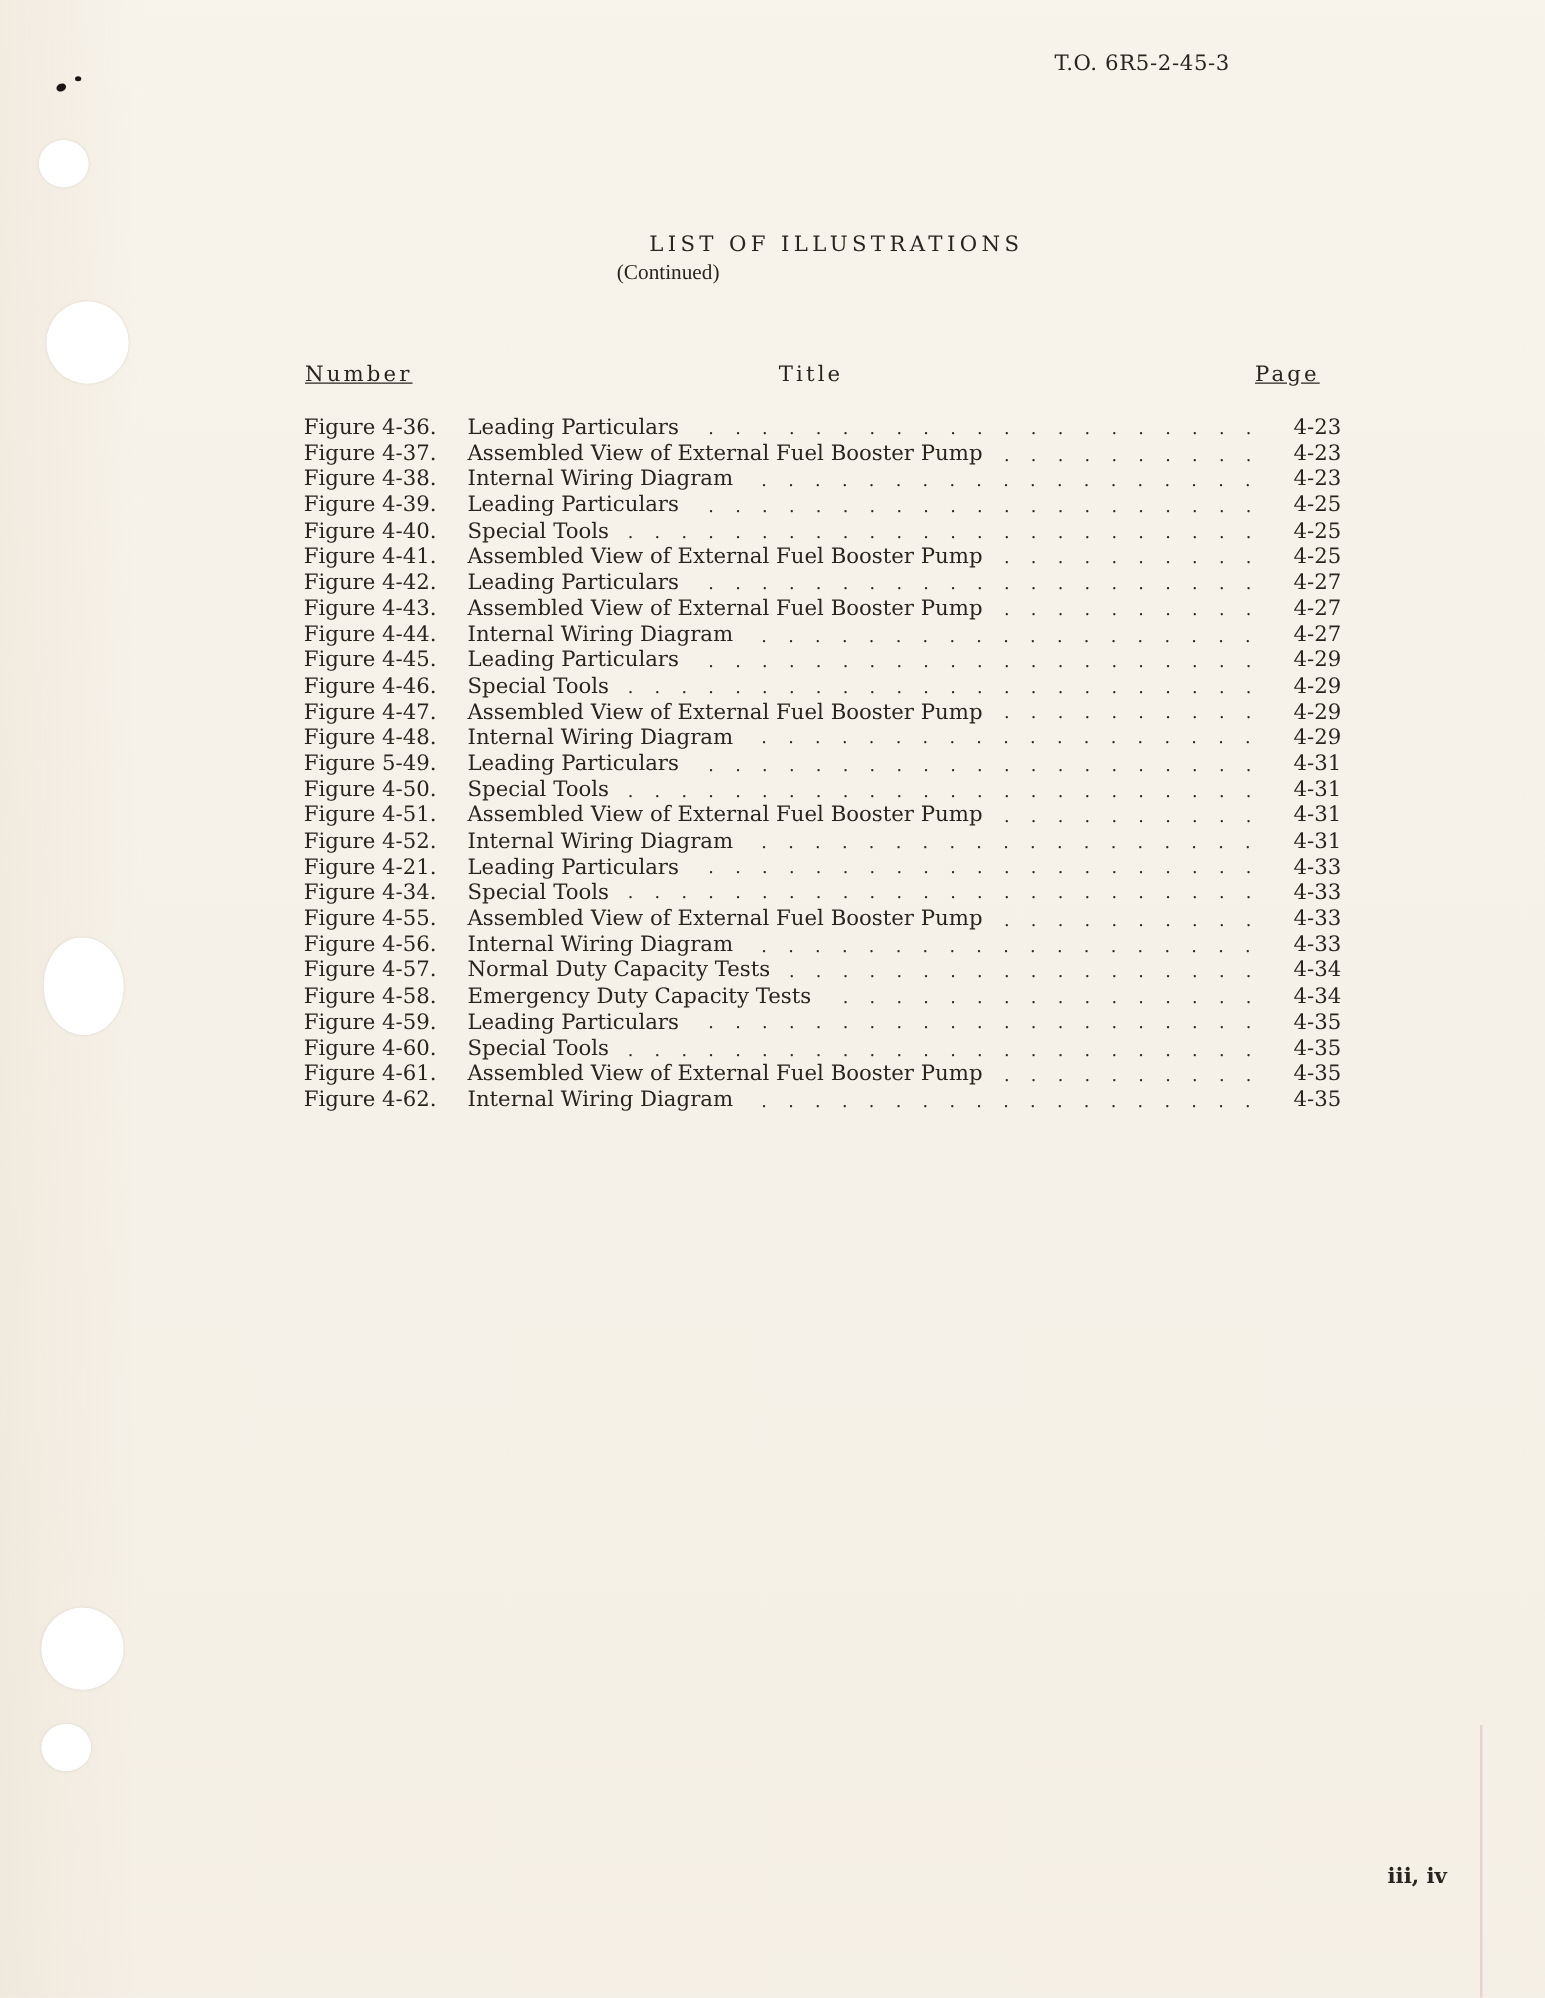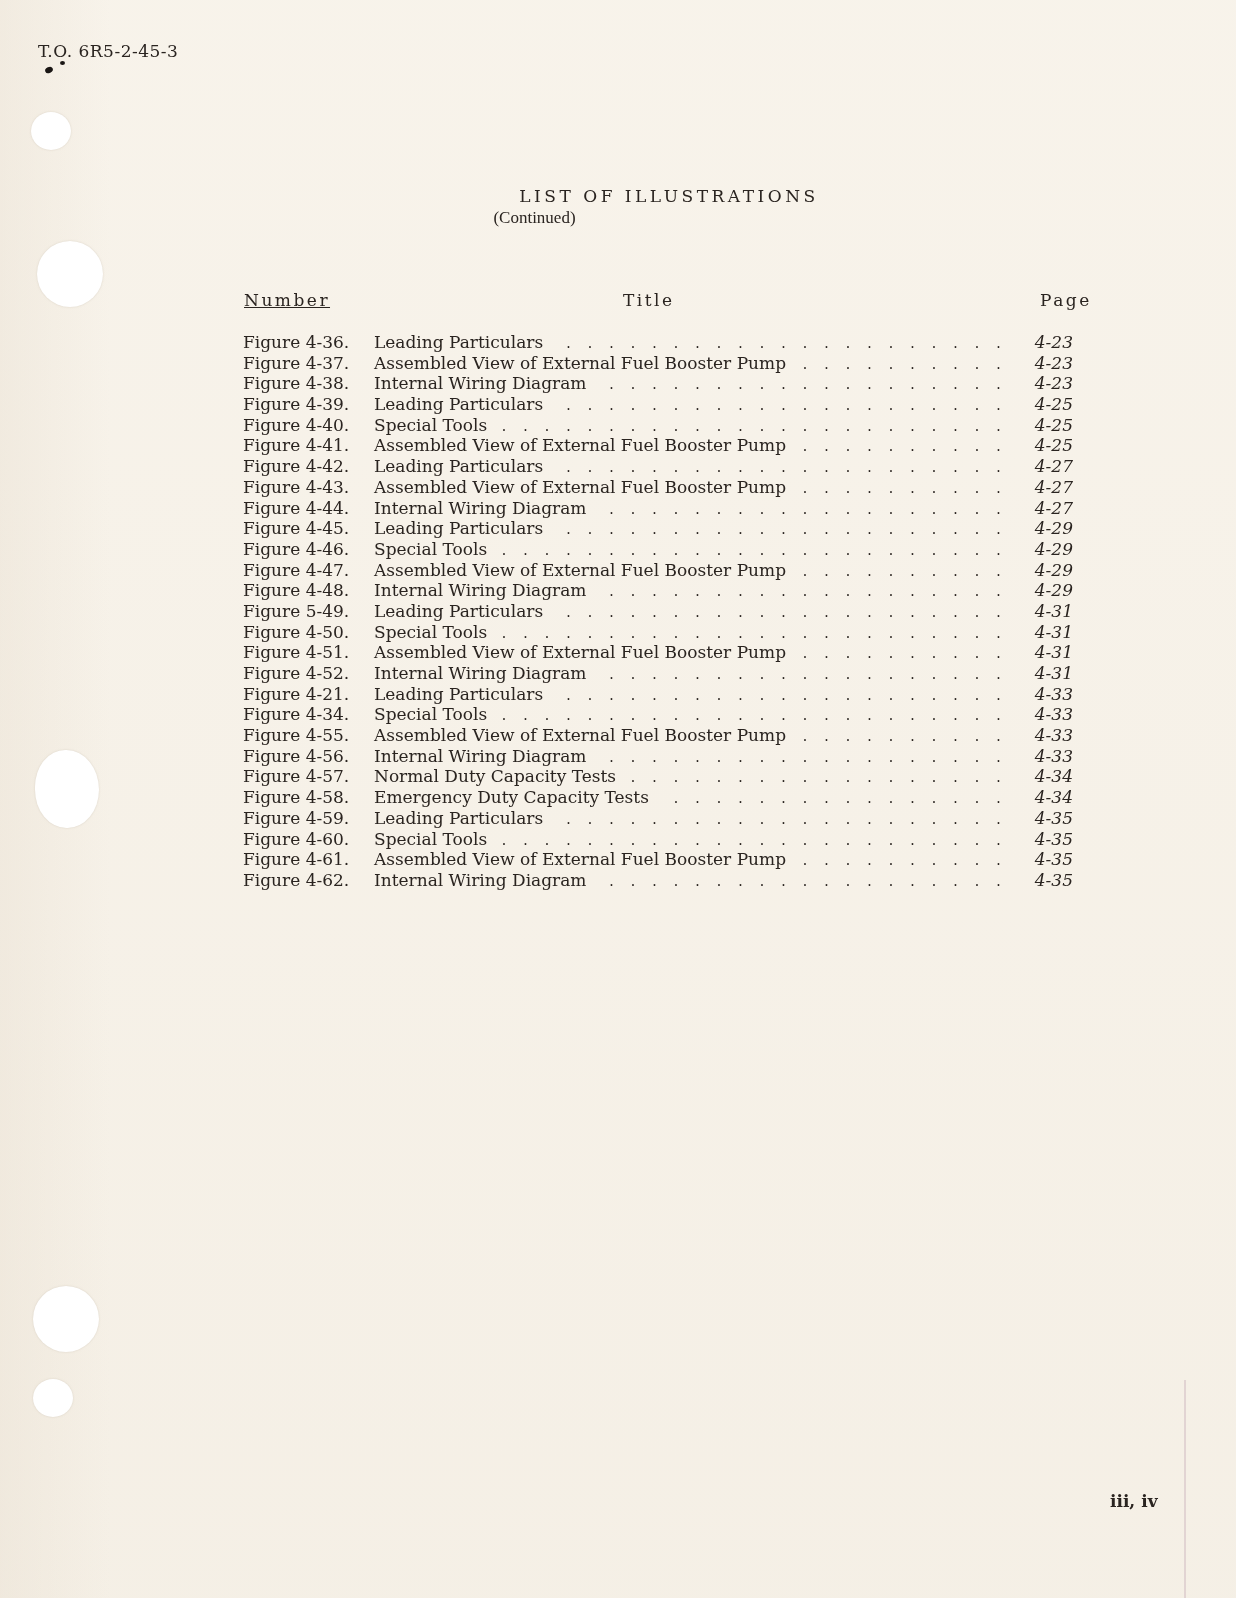--- a/index.html
+++ b/index.html
@@ -40,21 +40,21 @@
     .speck {
       position: absolute;
       background: #1a1614;
       border-radius: 50%;
     }
     .header-code {
       position: absolute;
       top: 41px;
       left: 0;
       width: 984px;
-      text-align: left;
+      text-align: right;
       font-size: 17px;
       letter-spacing: 0.5px;
       padding-left: 38px;
       box-sizing: border-box;
     }
     .list-title {
       position: absolute;
       top: 186px;
       left: 0;
       width: 1236px;
@@ -76,21 +76,21 @@
       box-sizing: border-box;
     }
     .col-head {
       position: absolute;
       top: 290px;
       font-size: 17px;
       letter-spacing: 2.5px;
     }
     .col-number { left: 244px; text-decoration: underline; }
     .col-title { left: 623px; }
-    .col-page { left: 1040px; }
+    .col-page { left: 1004px; text-decoration: underline; }
     .toc {
       position: absolute;
       top: 332px;
       left: 243px;
       width: 830px;
       font-size: 17px;
     }
     .toc-row {
       display: flex;
       align-items: baseline;
@@ -113,21 +113,20 @@
       text-align: right;
       letter-spacing: 6.3px;
       font-size: 14px;
       padding-right: 20px;
       direction: rtl;
     }
     .toc-page {
       width: 46px;
       flex: 0 0 46px;
       text-align: right;
-      font-style: italic;
     }
     .footer-page {
       position: absolute;
       top: 1491px;
       left: 1110px;
       font-size: 17px;
       font-weight: bold;
     }
   </style>
 </head>

